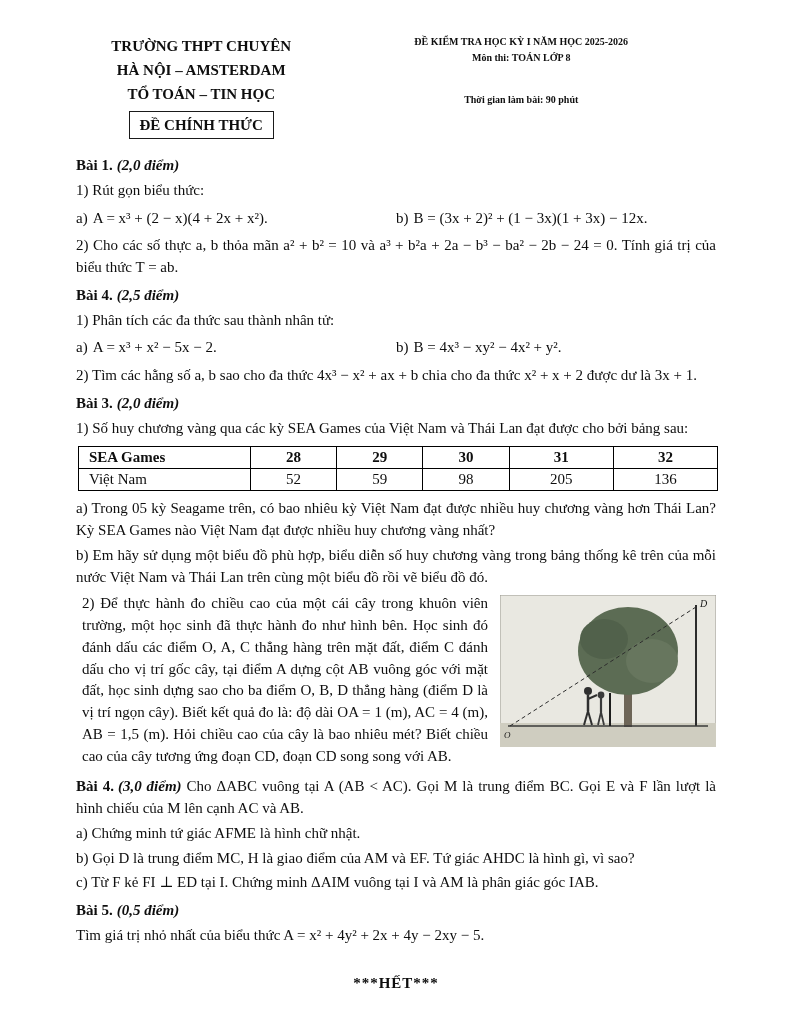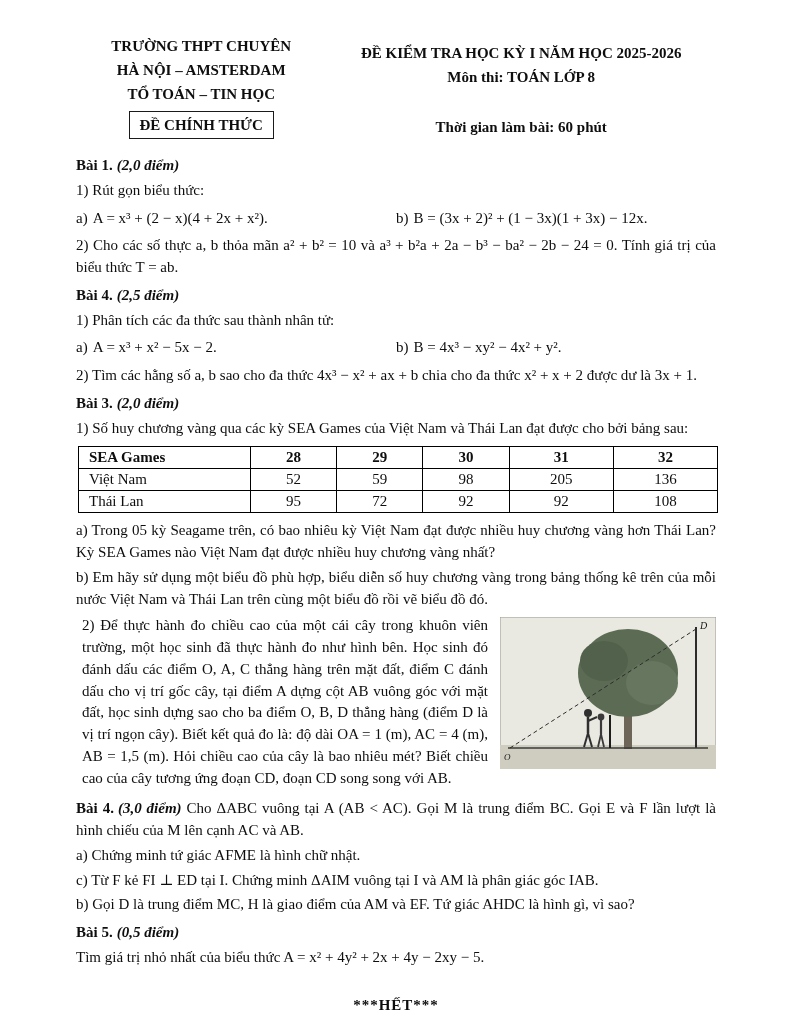--- a/index.html
+++ b/index.html
@@ -3,24 +3,24 @@
 <meta charset="utf-8">
 <style>
   * { box-sizing: border-box; }
   html, body { margin:0; padding:0; background:#ffffff; }
   .page {
     width:792px; min-height:1024px; margin:0 auto;
     padding:34px 76px 18px 76px;
     font-family:"Liberation Serif","DejaVu Serif",serif;
     font-size:15px; color:#0e0e0e; background:#ffffff;
   }
-  .header { display:flex; justify-content:space-between; align-items:flex-end; margin-bottom:16px; }
+  .header { display:flex; justify-content:space-between; align-items:flex-start; margin-bottom:16px; }
   .h-left  { width:252px; text-align:center; font-weight:700; font-size:15px; line-height:1.6; }
   .stamp   { display:inline-block; border:1.6px solid #1a1a1a; padding:1px 10px; margin-top:5px; }
-  .h-right { width:392px; text-align:center; font-weight:700; font-size:15px; line-height:1.6; }
+  .h-right { width:392px; text-align:center; font-weight:700; font-size:10px; line-height:1.6; }
   .h-right .duration { margin-top:26px; }
   p { margin:3px 0; line-height:1.45; }
   .heading { margin-top:6px; }
   .num { font-weight:700; margin-right:4px; }
   .pts { font-weight:700; font-style:italic; }
   .math { }
   .lbl { margin-right:5px; }
   .two-col { display:flex; }
   .two-col .col { width:50%; margin:3px 0; }
   .just { text-align:justify; }
@@ -43,21 +43,21 @@
   <div class="header">
     <div class="h-left">
       <div>TRƯỜNG THPT CHUYÊN</div>
       <div>HÀ NỘI – AMSTERDAM</div>
       <div>TỔ TOÁN – TIN HỌC</div>
       <div class="stamp">ĐỀ CHÍNH THỨC</div>
     </div>
     <div class="h-right">
       <div>ĐỀ KIỂM TRA HỌC KỲ I NĂM HỌC 2025-2026</div>
       <div>Môn thi: TOÁN LỚP 8</div>
-      <div class="duration">Thời gian làm bài: 60 phút</div>
+      <div class="duration">Thời gian làm bài: 90 phút</div>
     </div>
   </div>
 
   <div>
     <p class="heading"><span class="num">Bài 1.</span><span class="pts">(2,0 điểm)</span></p>
     <p>1) Rút gọn biểu thức:</p>
     <div class="two-col">
       <p class="col"><span class="lbl">a)</span><span class="math">A = x³ + (2 − x)(4 + 2x + x²).</span></p>
       <p class="col"><span class="lbl">b)</span><span class="math">B = (3x + 2)² + (1 − 3x)(1 + 3x) − 12x.</span></p>
     </div>
@@ -88,28 +88,20 @@
           <th class="c">31</th>
           <th class="c">32</th>
         </tr>
         <tr>
           <td class="name-col">Việt Nam</td>
           <td class="c">52</td>
           <td class="c">59</td>
           <td class="c">98</td>
           <td class="c">205</td>
           <td class="c">136</td>
-        </tr>
-        <tr>
-          <td class="name-col">Thái Lan</td>
-          <td class="c">95</td>
-          <td class="c">72</td>
-          <td class="c">92</td>
-          <td class="c">92</td>
-          <td class="c">108</td>
         </tr>
       </tbody>
     </table>
 
     <p class="just">a) Trong 05 kỳ Seagame trên, có bao nhiêu kỳ Việt Nam đạt được nhiều huy chương vàng hơn Thái Lan? Kỳ SEA Games nào Việt Nam đạt được nhiều huy chương vàng nhất?</p>
     <p class="just">b) Em hãy sử dụng một biểu đồ phù hợp, biểu diễn số huy chương vàng trong bảng thống kê trên của mỗi nước Việt Nam và Thái Lan trên cùng một biểu đồ rồi vẽ biểu đồ đó.</p>
 
     <div class="wrapblock">
       <div class="figure">
         <svg viewBox="0 0 216 152" xmlns="http://www.w3.org/2000/svg">
@@ -143,22 +135,22 @@
         </svg>
       </div>
       <p class="just">2)  Để thực hành đo chiều cao của một cái cây trong khuôn viên trường, một học sinh đã thực hành đo như hình bên. Học sinh đó đánh dấu các điểm O, A, C thẳng hàng trên mặt đất, điểm C đánh dấu cho vị trí gốc cây, tại điểm A dựng cột AB vuông góc với mặt đất, học sinh dựng sao cho ba điểm O, B, D thẳng hàng (điểm D là vị trí ngọn cây). Biết kết quả đo là: độ dài OA = 1 (m), AC = 4 (m), AB = 1,5 (m). Hỏi chiều cao của cây là bao nhiêu mét? Biết chiều cao của cây tương ứng đoạn CD, đoạn CD song song với AB.</p>
       <div class="clear"></div>
     </div>
   </div>
 
   <div>
     <p class="heading just"><span class="num">Bài 4.</span><span class="pts">(3,0 điểm)</span> <span>Cho ΔABC vuông tại A (AB &lt; AC). Gọi M là trung điểm BC. Gọi E và F lần lượt là hình chiếu của M lên cạnh AC và AB.</span></p>
     <p>a) Chứng minh tứ giác AFME là hình chữ nhật.</p>
+    <p>b) Gọi D là trung điểm MC, H là giao điểm của AM và EF. Tứ giác AHDC là hình gì, vì sao?</p>
     <p>c) Từ F kẻ FI ⊥ ED tại I. Chứng minh ΔAIM vuông tại I và AM là phân giác góc IAB.</p>
-    <p>b) Gọi D là trung điểm MC, H là giao điểm của AM và EF. Tứ giác AHDC là hình gì, vì sao?</p>
   </div>
 
   <div>
     <p class="heading"><span class="num">Bài 5.</span><span class="pts">(0,5 điểm)</span></p>
     <p>Tìm giá trị nhỏ nhất của biểu thức A = x² + 4y² + 2x + 4y − 2xy − 5.</p>
   </div>
 
   <div class="footer">***HẾT***</div>
 
 </div>

